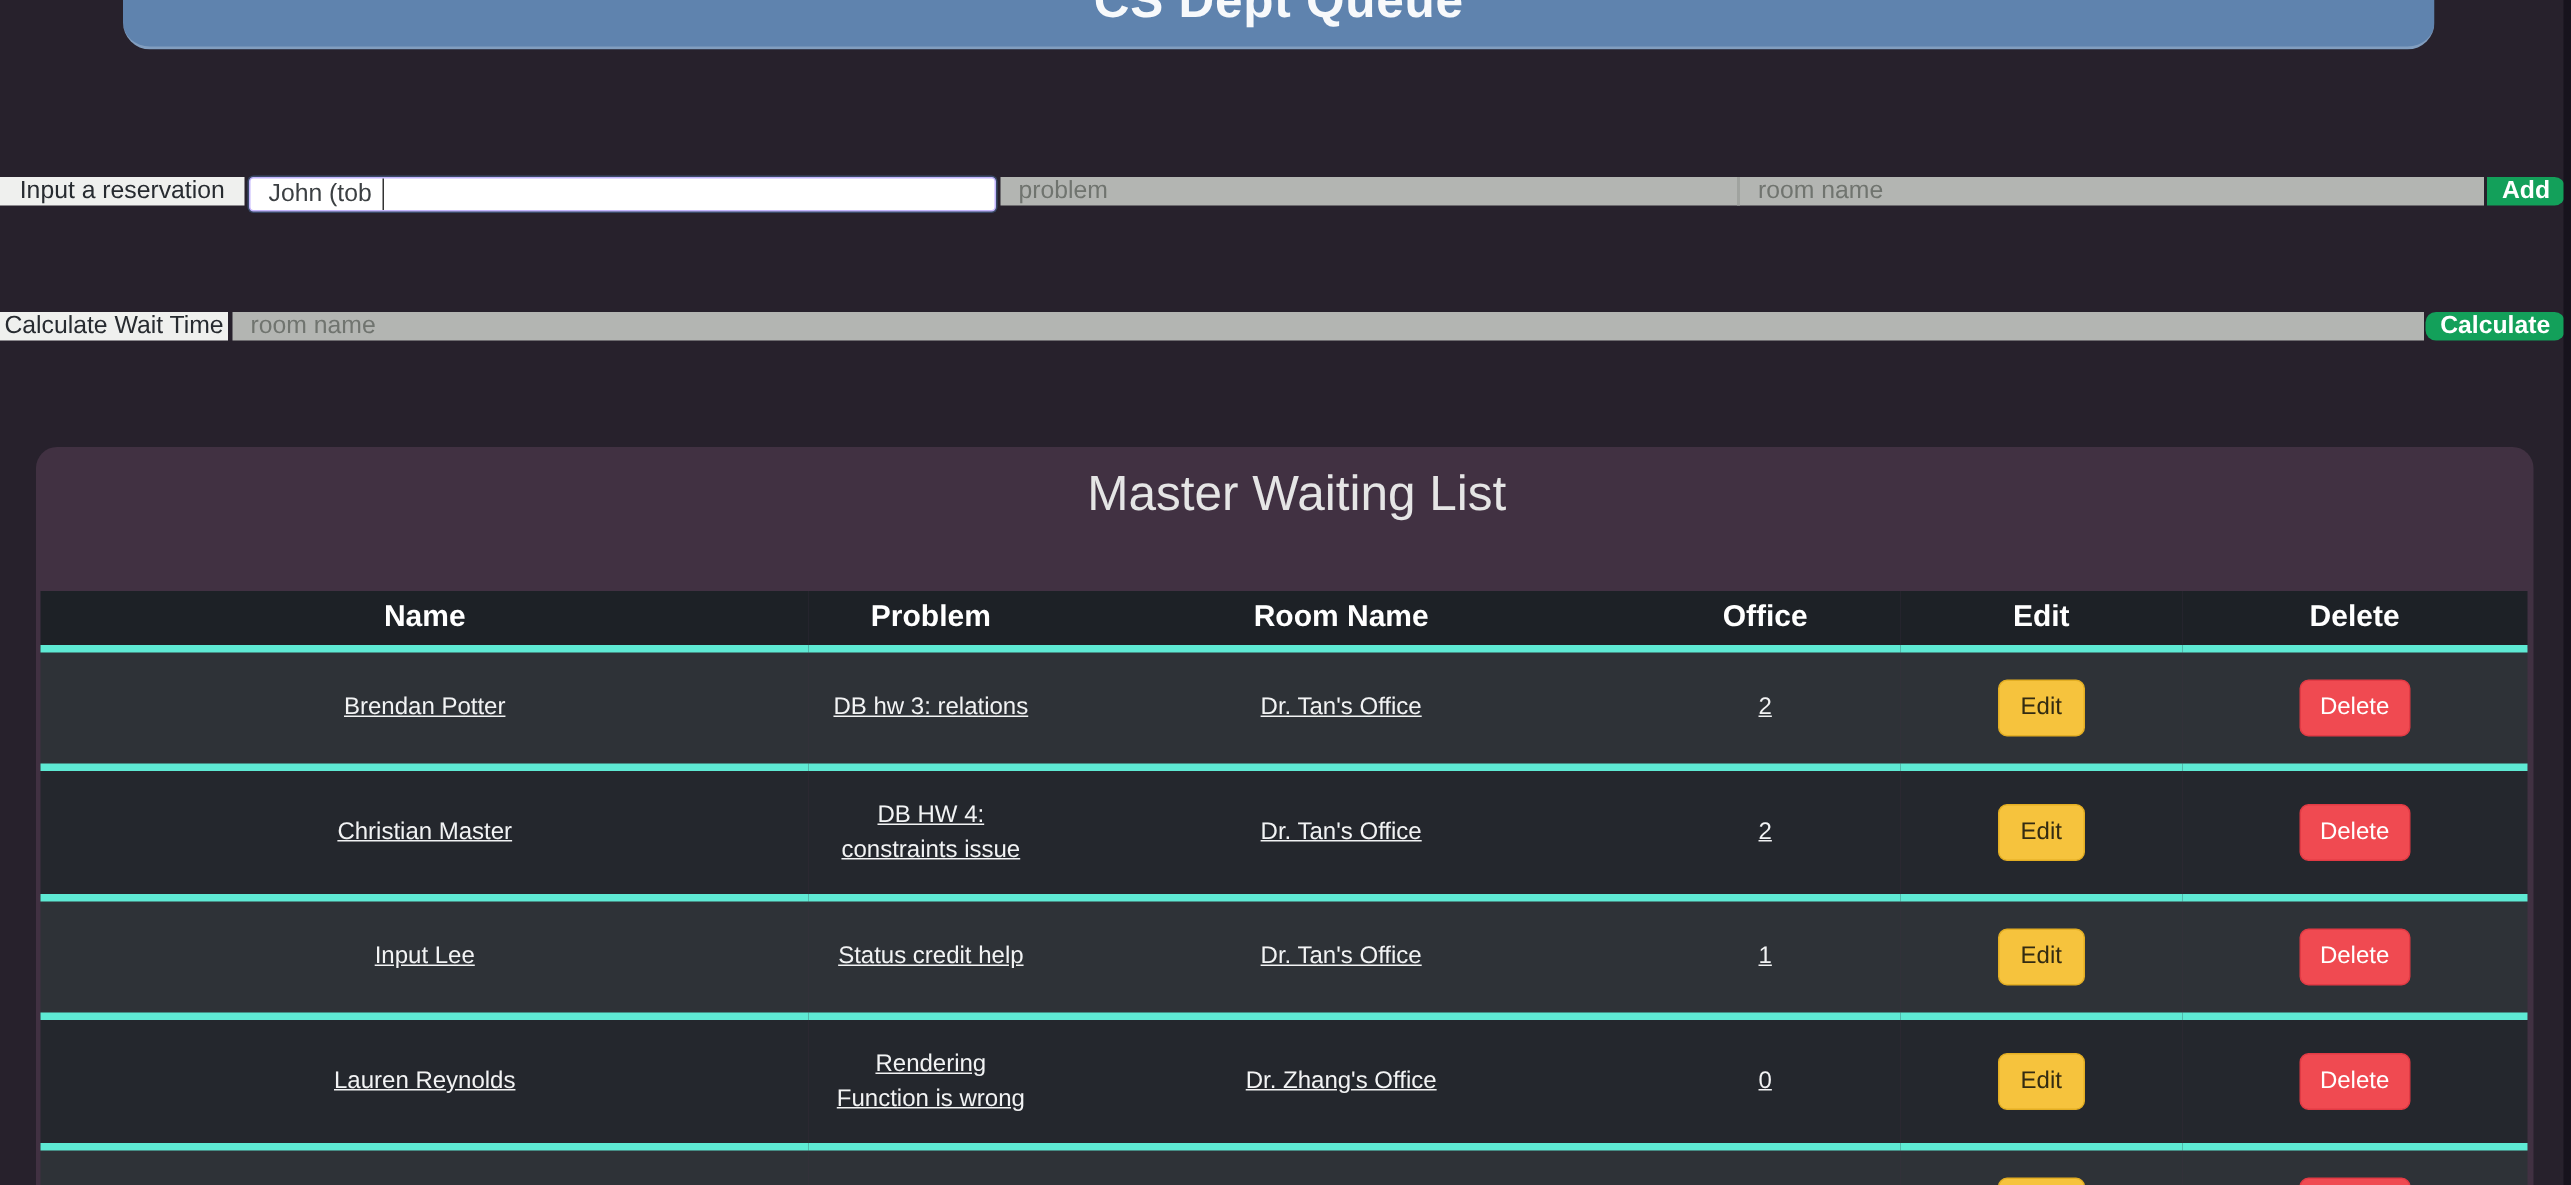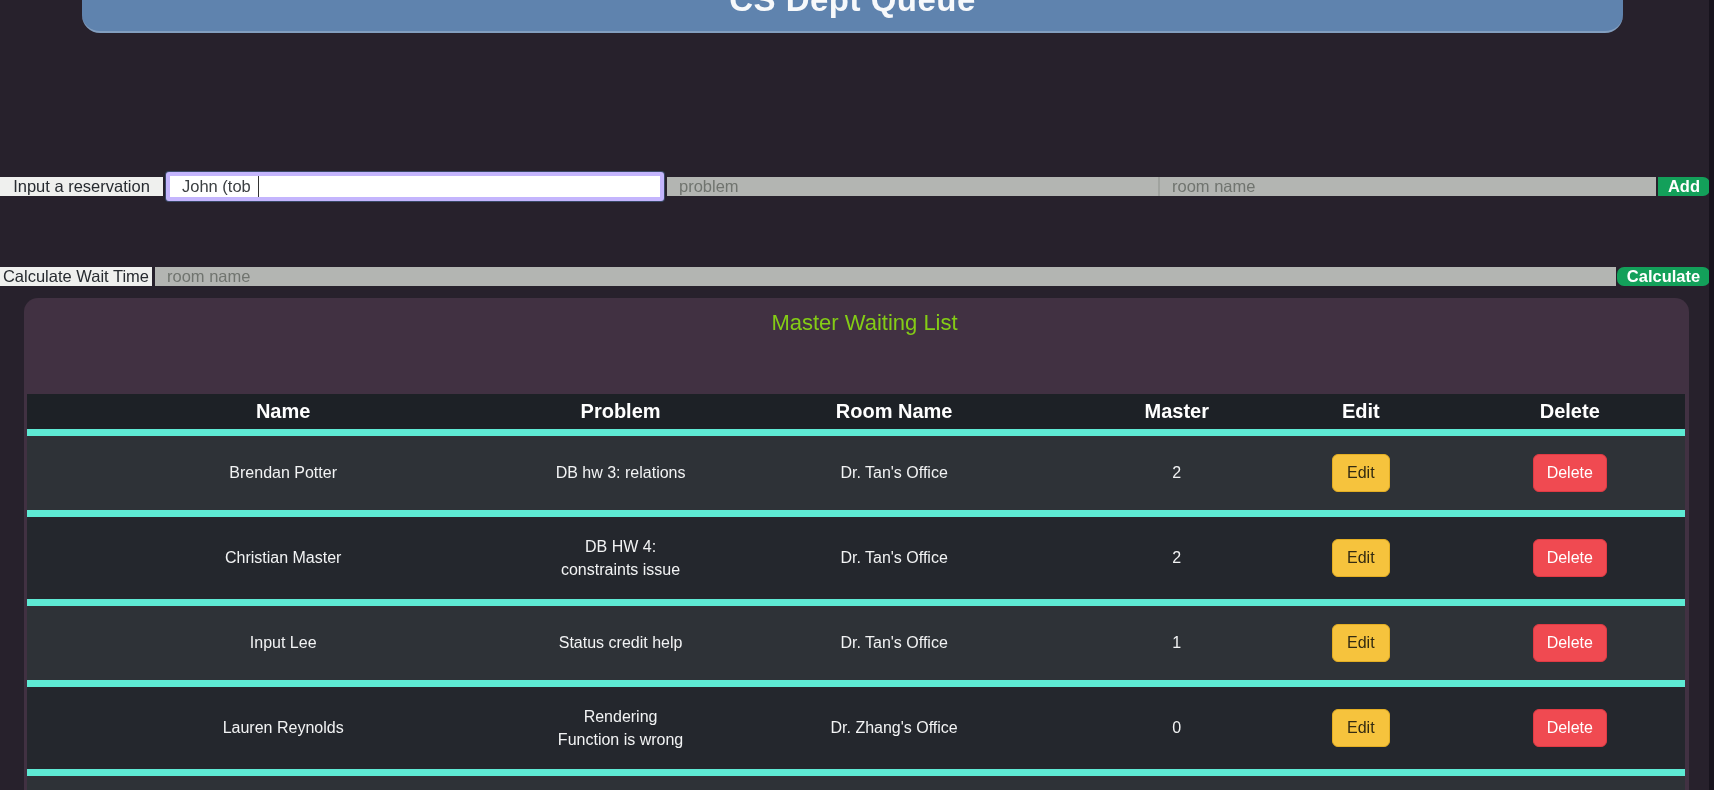--- a/index.html
+++ b/index.html
@@ -19,22 +19,22 @@
     border-bottom: 2px solid rgba(255,255,255,0.22);
     display: flex; align-items: center; justify-content: center;
   }
   .banner h1 {
     font-size: 33px; font-weight: 700; color: rgba(255,255,255,0.95);
     letter-spacing: 0.5px;
   }
 
   
   .form-row {
-    position: absolute; left: 0; display: flex; align-items: center;
-    height: 40px; width: 1710px; margin-top: 48px;
+    position: absolute; left: 0; display: flex; align-items: flex-start;
+    height: 40px; width: 1710px;
   }
   .row-reservation { top: 118px; }
   .row-waittime { top: 208px; }
 
   .form-label {
     background: #eff0ee; color: #272b30;
     display: flex; align-items: center; justify-content: center;
     font-size: 16.5px; white-space: nowrap;
   }
   .lbl-reservation { width: 163px; margin-right: 3px; }
@@ -42,21 +42,21 @@
 
   .txt-input {
     border: none; outline: none; background: #b3b5b2;
     font-size: 16.5px; color: #3c4043; padding: 0 12px;
     font-family: "Liberation Sans", "DejaVu Sans", sans-serif;
   }
   .txt-input::placeholder { color: #70746f; opacity: 1; }
 
   .input-name {
     width: 498px; margin-right: 3px;
-    background: #ffffff; border: 4px solid #c4b5fd; border-radius: 3px;
+    background: #ffffff; border: 1px solid #c4b5fd; border-radius: 3px;
     box-shadow: 0 0 0 1px rgba(92,150,216,0.35);
     display: flex; align-items: center; padding: 0 12px;
     font-size: 16.5px; color: #3c4043; white-space: pre;
   }
   .caret {
     display: inline-block; width: 1.5px; height: 21px;
     background: #333; margin-left: 7px;
   }
   .input-problem { width: 491px; }
   .input-room1 { width: 498px; border-left: 2px solid #a0a39f; margin-right: 2px; }
@@ -71,36 +71,37 @@
   .btn-add { width: 52px; border-radius: 0 7px 7px 0; }
   .btn-calc { width: 93px; border-radius: 7px; margin-left: 1px; }
 
   
   .panel {
     position: absolute; left: 24px; top: 298px; width: 1665px; height: 492px;
     background: #413142; border-radius: 14px 14px 0 0; overflow: hidden;
   }
   .panel-title {
     text-align: center; margin-top: 12px;
-    font-size: 22px; font-weight: 500; color: #84cc16; margin-left: 16px;
+    font-size: 33px; font-weight: 500; color: #e5e5e5; margin-left: 16px;
   }
   .panel table {
     position: absolute; left: 3px; top: 96px; width: 1658px;
     border-collapse: collapse; table-layout: fixed;
   }
   .panel thead th {
     background: #1d2126; color: #ffffff; font-weight: 700; font-size: 20px;
     height: 38px; text-align: center; vertical-align: middle;
   }
   .panel tbody td {
     text-align: center; vertical-align: middle;
     font-size: 16px; color: #f2f3f4;
     padding: 18px 0; line-height: 23px;
-    border-top: 7px solid #5eead4;
+    border-top: 5px solid #5eead4;
     background: #24272d;
+    text-decoration: underline;
   }
   .panel tbody tr:nth-child(odd) td { background: #2e3237; }
   .c-name    { width: 30.9%; }
   .c-problem { width: 9.8%;  white-space: pre; }
   .c-room    { width: 23.2%; }
   .c-status  { width: 10.9%; }
   .c-edit    { width: 11.3%; }
   .c-delete  { width: 13.9%; }
 
   .btn-edit {
@@ -144,21 +145,21 @@
 </div>
 
 <div class="panel">
   <div class="panel-title">Master Waiting List</div>
   <table>
     <thead>
       <tr>
         <th class="c-name">Name</th>
         <th class="c-problem">Problem</th>
         <th class="c-room">Room Name</th>
-        <th class="c-status">Master</th>
+        <th class="c-status">Office</th>
         <th class="c-edit">Edit</th>
         <th class="c-delete">Delete</th>
       </tr>
     </thead>
     <tbody>
   <tr>
     <td class="c-name">Brendan Potter</td>
     <td class="c-problem">DB hw 3: relations</td>
     <td class="c-room">Dr. Tan's Office</td>
     <td class="c-status">2</td>

